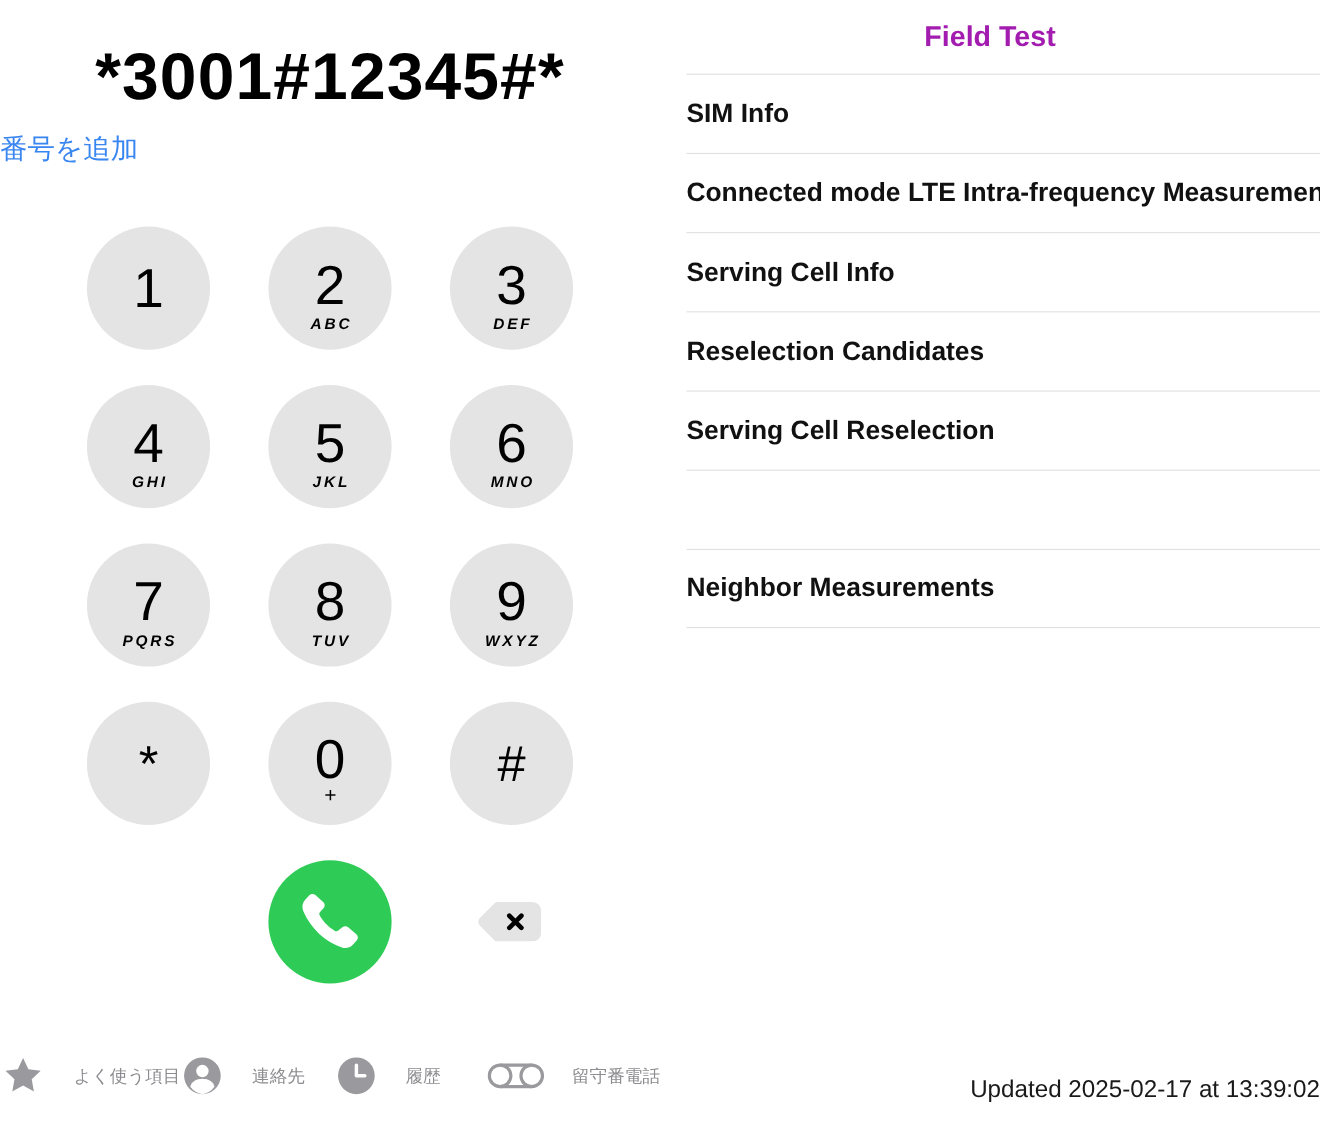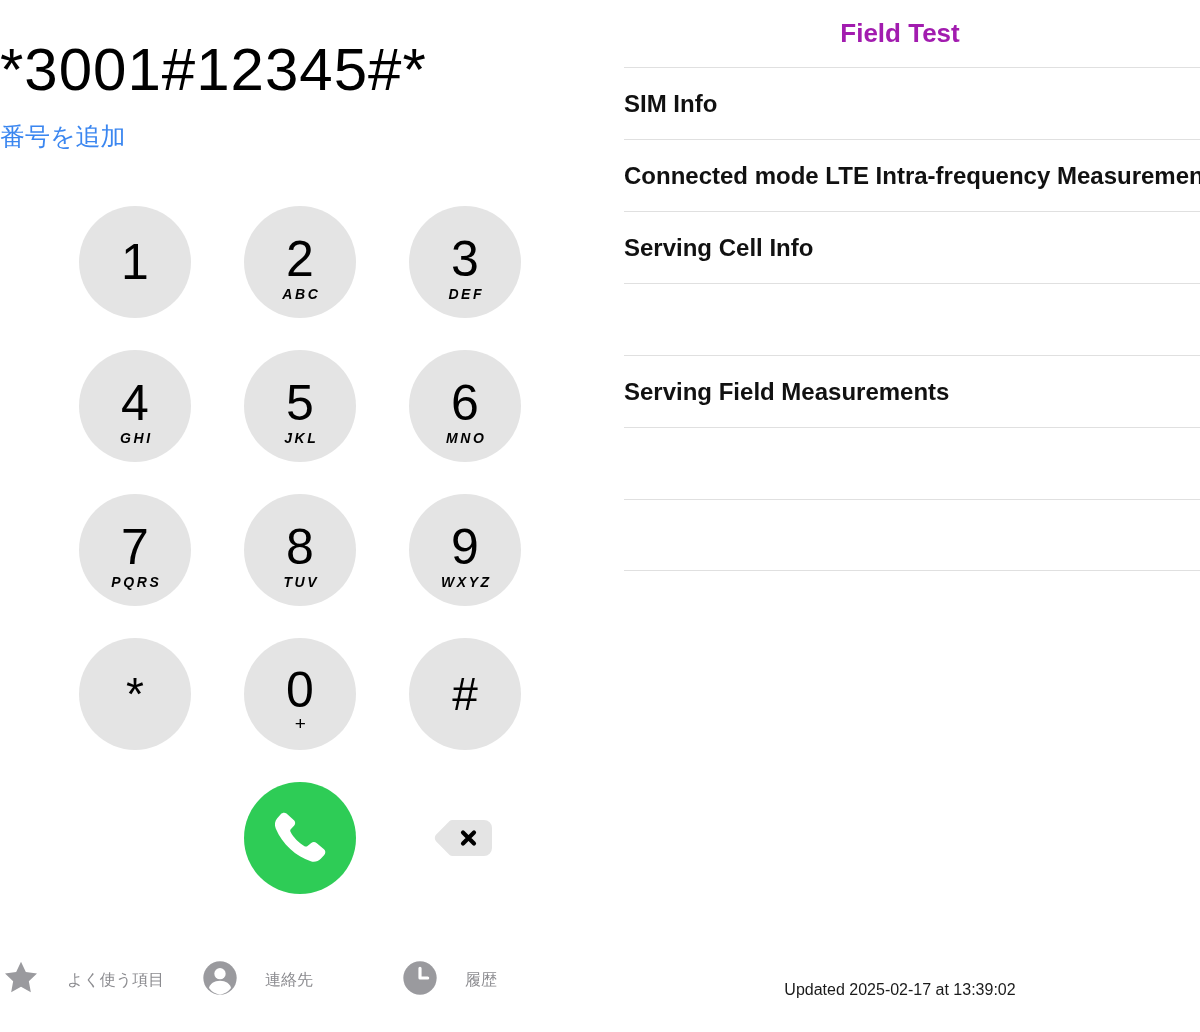--- a/index.html
+++ b/index.html
@@ -23,22 +23,23 @@
     position: absolute;
     left: 0; top: 0;
     width: 600px; height: 1032px;
     background: #ffffff;
   }
 
   .dial-display {
     position: absolute;
     left: 0; top: 36px;
     width: 600px;
+    text-align: center;
     font-size: 60px;
-    font-weight: 400;
+    font-weight: 700;
     letter-spacing: 1px;
     color: #000000;
     line-height: 68px;
     white-space: nowrap;
   }
   .add-number {
     position: absolute;
     left: 0; top: 120px;
     width: 600px;
     text-align: left;
@@ -204,22 +205,22 @@
     top: 50%;
     transform: translateY(-50%);
     width: 18px; height: 30px;
   }
   .ft-chevron svg { display: block; width: 18px; height: 30px; }
 
   .ft-updated {
     position: absolute;
     left: 0; top: 976px;
     width: 600px;
-    text-align: center;
-    font-size: 16px;
+    text-align: right;
+    font-size: 22px;
     color: #1a1a1a;
     line-height: 28px;
   }
 </style>
 </head>
 <body>
 
 <div class="screen">
 
   <div class="phone-pane">
@@ -334,20 +335,32 @@
         <span class="tab-icon">
           <svg width="40" height="40" viewBox="0 0 24 24" aria-hidden="true">
             <circle cx="12" cy="12" r="10" fill="#9a9a9e"></circle>
             <path stroke="#ffffff" stroke-width="1.9" stroke-linecap="round" d="M12 6.2V12 M12 12h4.6"></path>
           </svg>
         </span>
         <span class="tab-label">履歴</span>
       </div>
 
 
+      <div class="tab">
+        <span class="tab-icon">
+          <svg width="52" height="34" viewBox="0 0 34 20" aria-hidden="true">
+            <g fill="none" stroke="#9a9a9e" stroke-width="1.9">
+              <circle cx="7.6" cy="10" r="6.4"></circle>
+              <circle cx="26.4" cy="10" r="6.4"></circle>
+              <path d="M7.6 3.6h18.8 M7.6 16.4h18.8"></path>
+            </g>
+          </svg>
+        </span>
+        <span class="tab-label">留守番電話</span>
+      </div>
 
     </div>
   </div>
 
   <div class="field-pane">
 
     <div class="ft-title">Field Test</div>
 
     <div class="ft-list">
 
@@ -372,45 +385,47 @@
       <div class="ft-row">
         <span class="ft-row-label">Serving Cell Info</span>
         <span class="ft-chevron">
           <svg viewBox="0 0 18 30" aria-hidden="true">
               <path fill="none" stroke="#c7c7cc" stroke-width="2.4" stroke-linecap="round" stroke-linejoin="round" d="M4.5 7.5 L12 15 L4.5 22.5"></path>
             </svg>
         </span>
       </div>
 
       <div class="ft-row">
-        <span class="ft-chevron">
-          <svg viewBox="0 0 18 30" aria-hidden="true">
-              <path fill="none" stroke="#c7c7cc" stroke-width="2.4" stroke-linecap="round" stroke-linejoin="round" d="M4.5 7.5 L12 15 L4.5 22.5"></path>
-            </svg>
-        </span>
-      </div>
-
-      <div class="ft-row">
-        <span class="ft-row-label">Serving Field Measurements</span>
-        <span class="ft-chevron">
-          <svg viewBox="0 0 18 30" aria-hidden="true">
-              <path fill="none" stroke="#c7c7cc" stroke-width="2.4" stroke-linecap="round" stroke-linejoin="round" d="M4.5 7.5 L12 15 L4.5 22.5"></path>
-            </svg>
-        </span>
-      </div>
-
-      <div class="ft-row">
-        <span class="ft-chevron">
-          <svg viewBox="0 0 18 30" aria-hidden="true">
-              <path fill="none" stroke="#c7c7cc" stroke-width="2.4" stroke-linecap="round" stroke-linejoin="round" d="M4.5 7.5 L12 15 L4.5 22.5"></path>
-            </svg>
-        </span>
-      </div>
-
-      <div class="ft-row">
+        <span class="ft-row-label">Reselection Candidates</span>
+        <span class="ft-chevron">
+          <svg viewBox="0 0 18 30" aria-hidden="true">
+              <path fill="none" stroke="#c7c7cc" stroke-width="2.4" stroke-linecap="round" stroke-linejoin="round" d="M4.5 7.5 L12 15 L4.5 22.5"></path>
+            </svg>
+        </span>
+      </div>
+
+      <div class="ft-row">
+        <span class="ft-row-label">Serving Cell Reselection</span>
+        <span class="ft-chevron">
+          <svg viewBox="0 0 18 30" aria-hidden="true">
+              <path fill="none" stroke="#c7c7cc" stroke-width="2.4" stroke-linecap="round" stroke-linejoin="round" d="M4.5 7.5 L12 15 L4.5 22.5"></path>
+            </svg>
+        </span>
+      </div>
+
+      <div class="ft-row">
+        <span class="ft-chevron">
+          <svg viewBox="0 0 18 30" aria-hidden="true">
+              <path fill="none" stroke="#c7c7cc" stroke-width="2.4" stroke-linecap="round" stroke-linejoin="round" d="M4.5 7.5 L12 15 L4.5 22.5"></path>
+            </svg>
+        </span>
+      </div>
+
+      <div class="ft-row">
+        <span class="ft-row-label">Neighbor Measurements</span>
         <span class="ft-chevron">
           <svg viewBox="0 0 18 30" aria-hidden="true">
               <path fill="none" stroke="#c7c7cc" stroke-width="2.4" stroke-linecap="round" stroke-linejoin="round" d="M4.5 7.5 L12 15 L4.5 22.5"></path>
             </svg>
         </span>
       </div>
 
     </div>
 
     <div class="ft-updated">Updated 2025-02-17 at 13:39:02</div>

